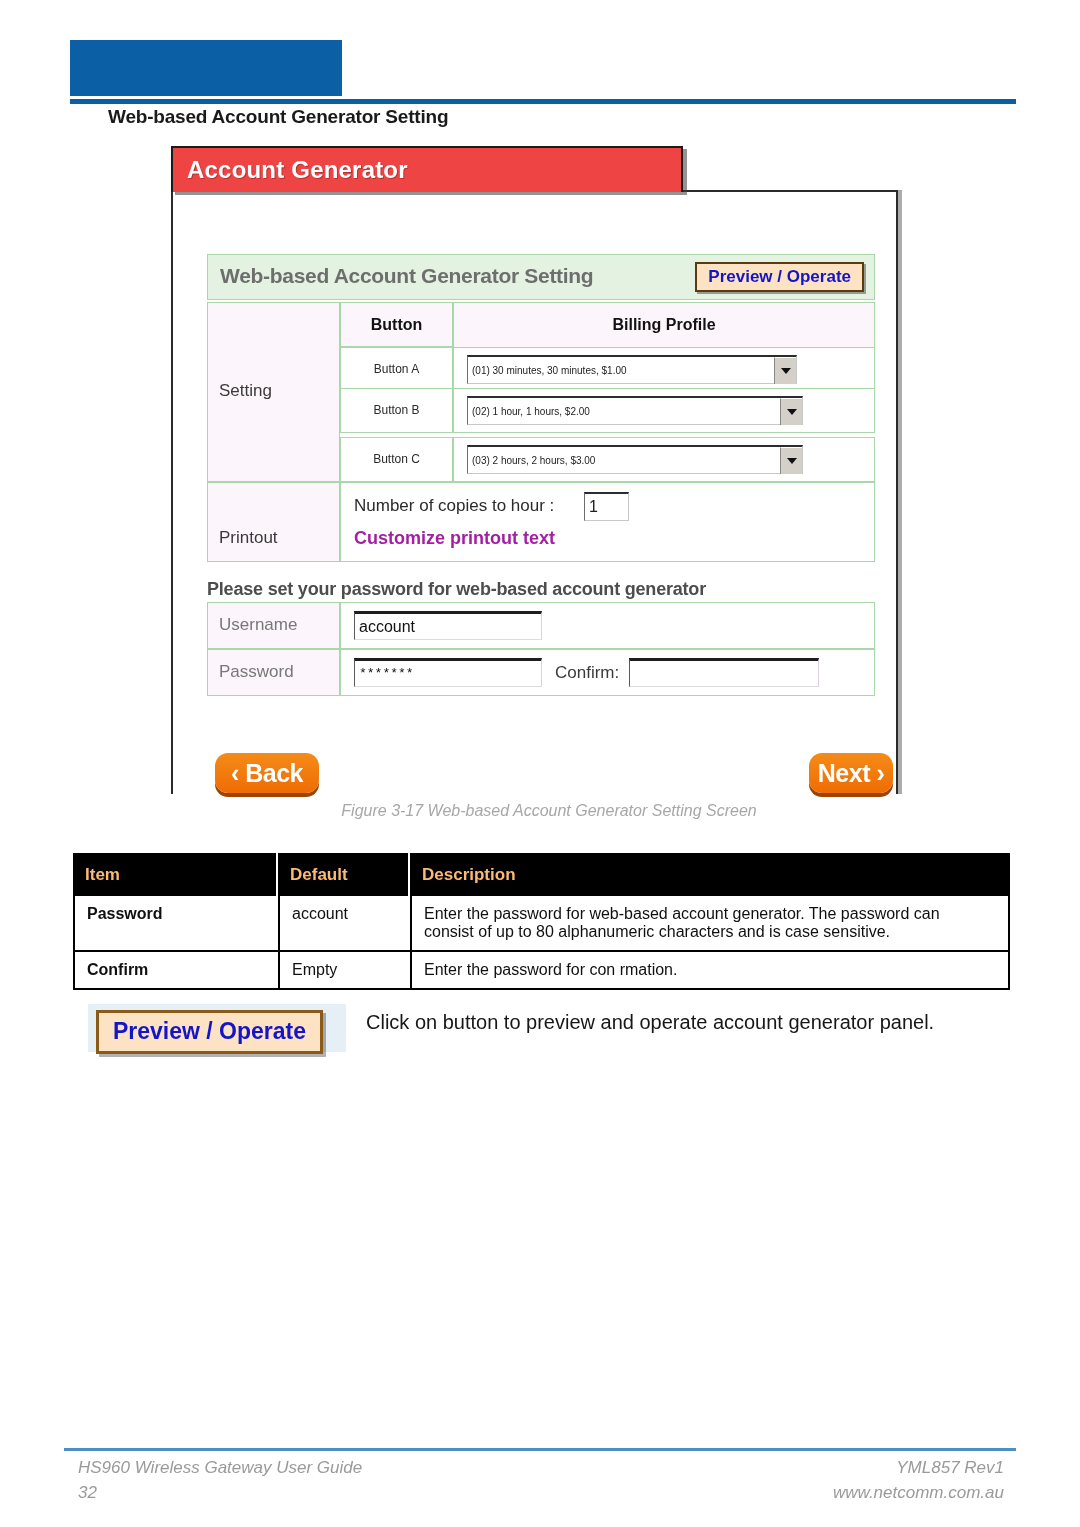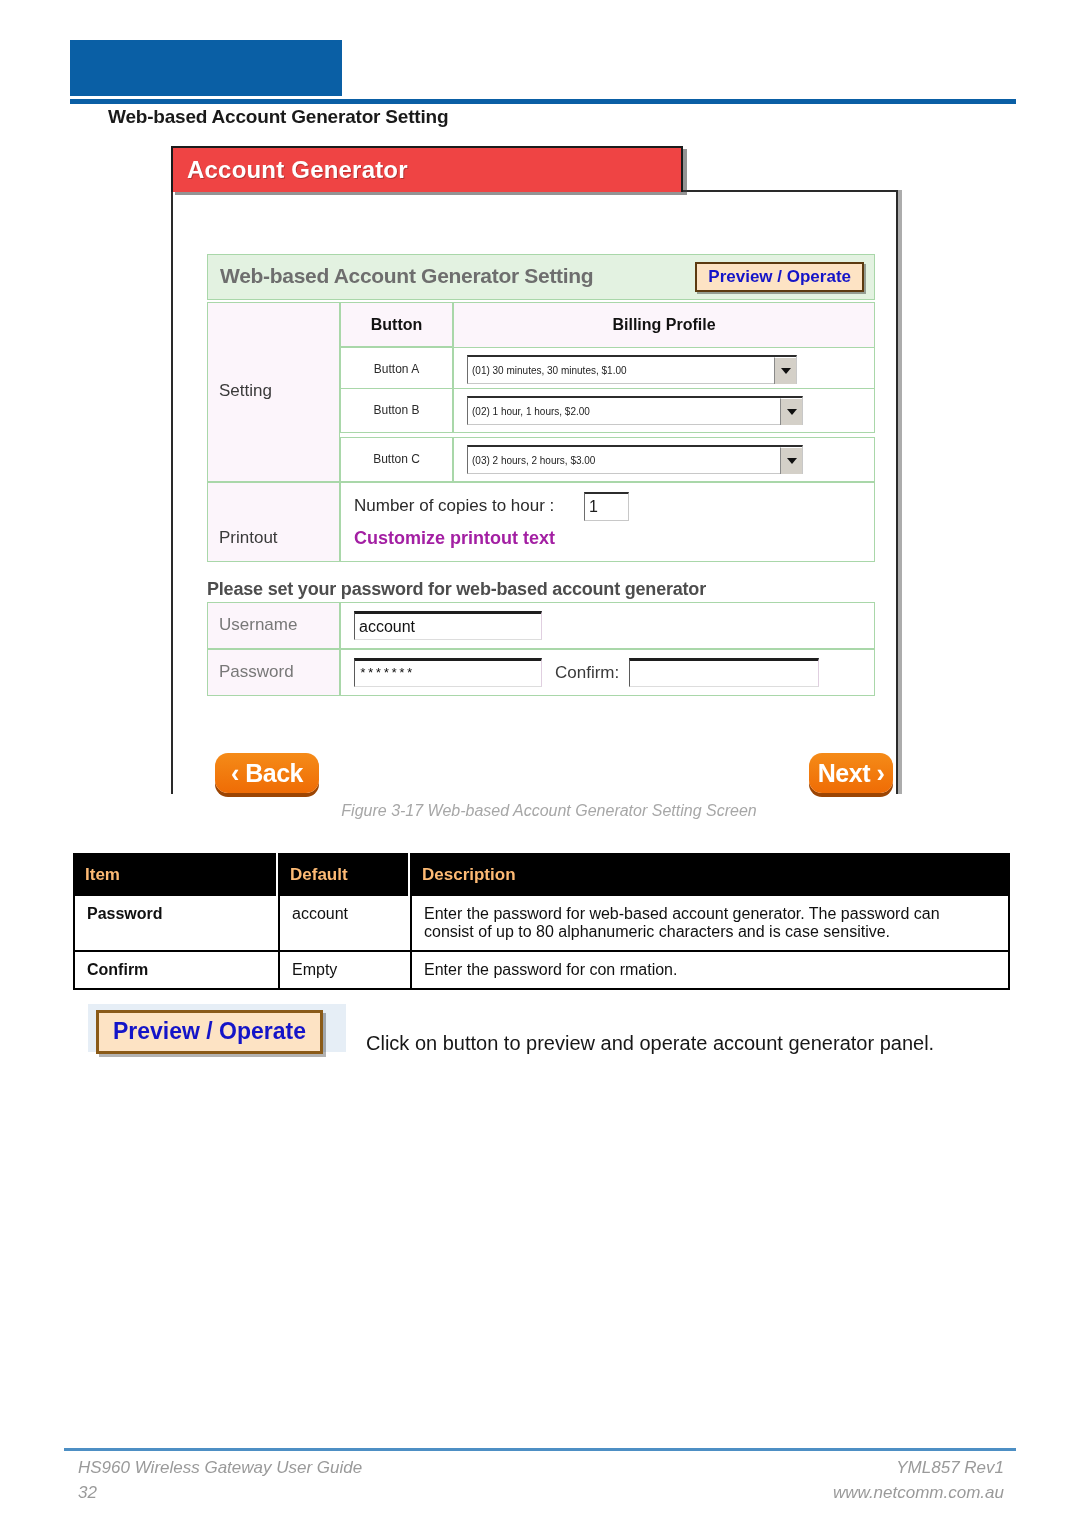--- a/index.html
+++ b/index.html
@@ -178,21 +178,21 @@
   
   .po-row{position:absolute;left:78px;top:1004px;width:960px;height:60px;}
   .po-big{
     position:absolute;left:18px;top:6px;
     padding:7px 14px 8px 14px;
     background:#fde3c4;border:3px solid #8a5a18;
     box-shadow:3px 3px 0 rgba(0,0,0,.3);
     font-size:23px;font-weight:bold;color:#1414c8;white-space:nowrap;line-height:1;
   }
   .po-bg{position:absolute;left:10px;top:0;width:258px;height:48px;background:#e6eef6;}
-  .po-text{position:absolute;left:288px;top:28px;font-size:20px;color:#171717;white-space:nowrap;}
+  .po-text{position:absolute;left:288px;top:7px;font-size:20px;color:#171717;white-space:nowrap;}
 
   
   .ftr-rule{position:absolute;left:64px;top:1448px;width:952px;height:3px;background:#4d8fc4;}
   .ftr-l1{position:absolute;left:78px;top:1458px;font-size:17px;font-style:italic;color:#9a9a9a;}
   .ftr-l2{position:absolute;left:78px;top:1483px;font-size:17px;font-style:italic;color:#9a9a9a;}
   .ftr-r1{position:absolute;right:76px;top:1458px;font-size:17px;font-style:italic;color:#9a9a9a;}
   .ftr-r2{position:absolute;right:76px;top:1483px;font-size:17px;font-style:italic;color:#9a9a9a;}
 </style>
 </head>
 <body>

